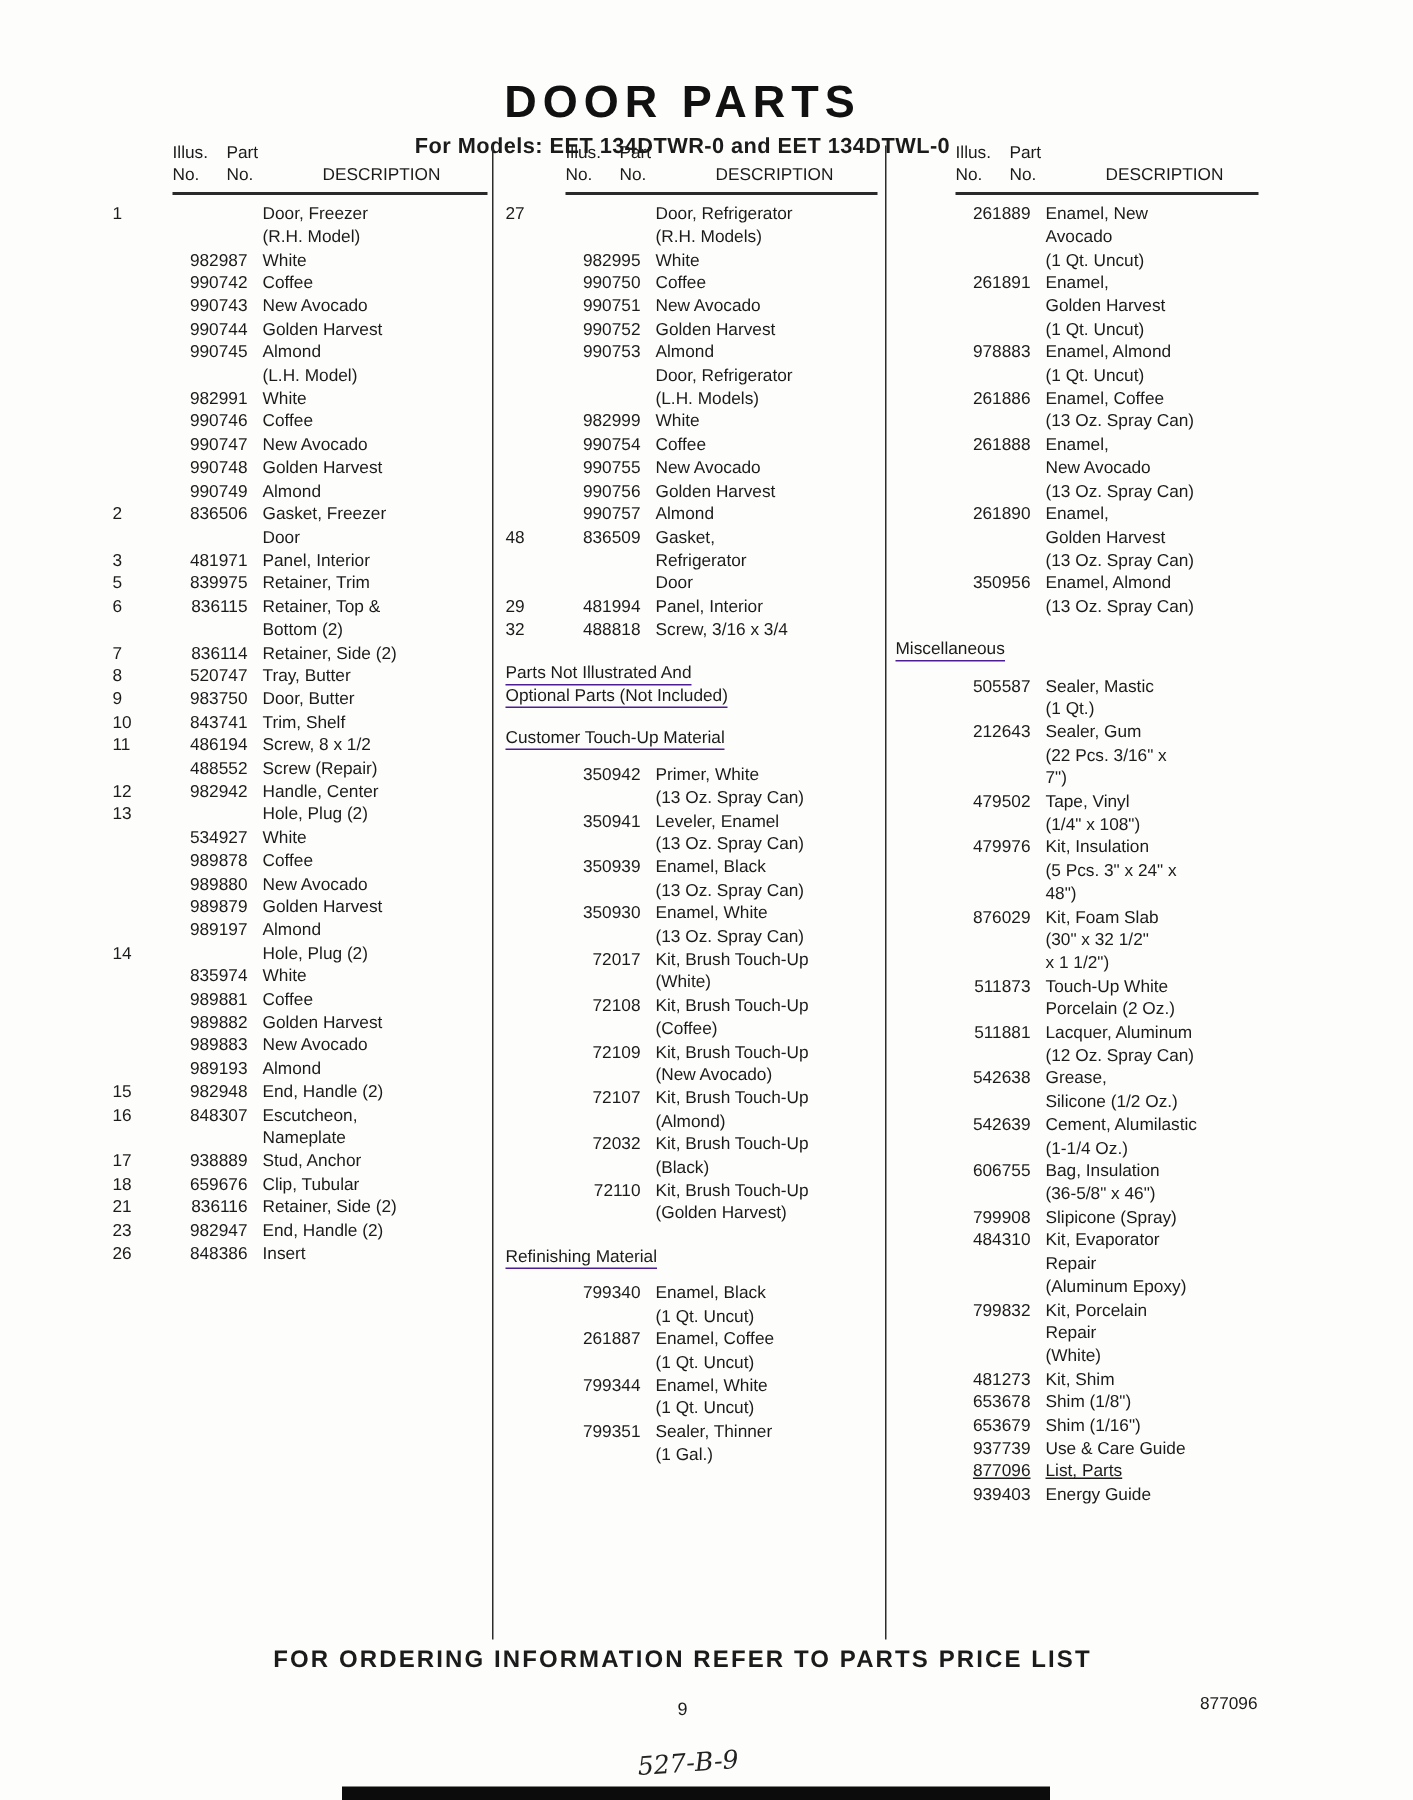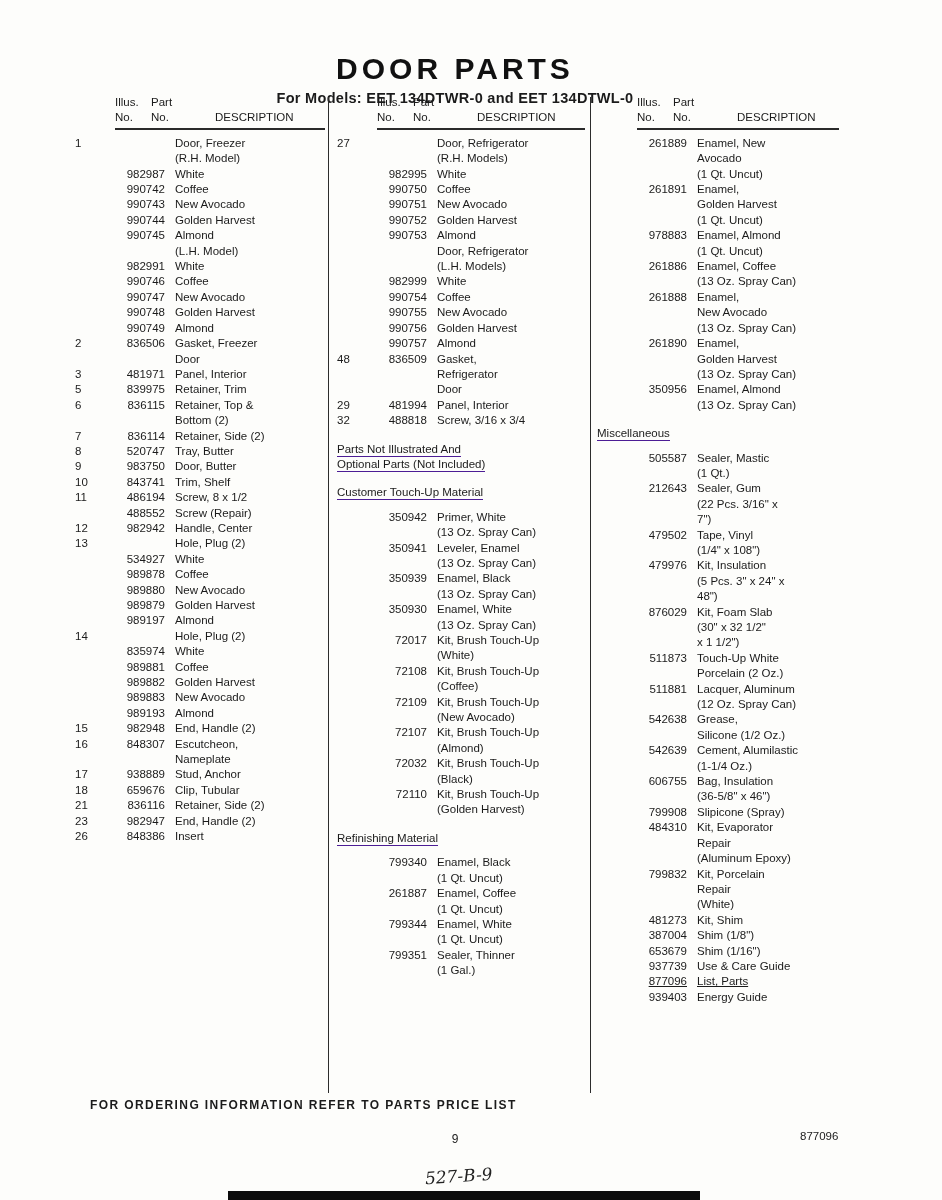--- a/index.html
+++ b/index.html
@@ -27,22 +27,22 @@
   .row .c-part { text-align:right; padding-right:10px; }
   .row.u .c-part, .row.u .c-desc { text-decoration:underline; }
 
   .heading-block { margin:13px 0 9px; }
   .heading-block .hline span { border-bottom:1px solid #4c1d95; padding-bottom:1px; }
 
   .vline { position:absolute; top:97px; width:1px; height:996px; background:#2c2c2c; }
   .vline-1 { left:328px; }
   .vline-2 { left:590px; }
 
-  .ordering  { position:absolute; top:1098px; left:90px; width:730px; 
-               font-weight:bold; font-size:12px; letter-spacing:1.4px; }
+  .ordering  { position:absolute; top:1098px; left:90px; width:730px; text-align:center;
+               font-weight:bold; font-size:16px; letter-spacing:1.4px; }
   .pageno    { position:absolute; top:1132px; left:90px; width:730px; text-align:center; font-size:12px; }
   .docno     { position:absolute; top:1130px; left:800px; font-size:11.5px; }
   .handwritten { position:absolute; top:1166px; left:425px; font-family:"DejaVu Serif", serif;
                  font-style:italic; font-size:17px; transform:rotate(-4deg); color:#222; }
   .scan-bar  { position:absolute; left:228px; top:1191px; width:472px; height:9px; background:#0c0c0c; }
 </style>
 </head>
 <body>
 
 <div class="page">
@@ -818,21 +818,21 @@
           <span class="c-part"></span>
           <span class="c-desc">(White)</span>
         </div>
         <div class="row">
           <span class="c-illus"></span>
           <span class="c-part">481273</span>
           <span class="c-desc">Kit, Shim</span>
         </div>
         <div class="row">
           <span class="c-illus"></span>
-          <span class="c-part">387004</span>
+          <span class="c-part">653678</span>
           <span class="c-desc">Shim (1/8")</span>
         </div>
         <div class="row">
           <span class="c-illus"></span>
           <span class="c-part">653679</span>
           <span class="c-desc">Shim (1/16")</span>
         </div>
         <div class="row">
           <span class="c-illus"></span>
           <span class="c-part">937739</span>

